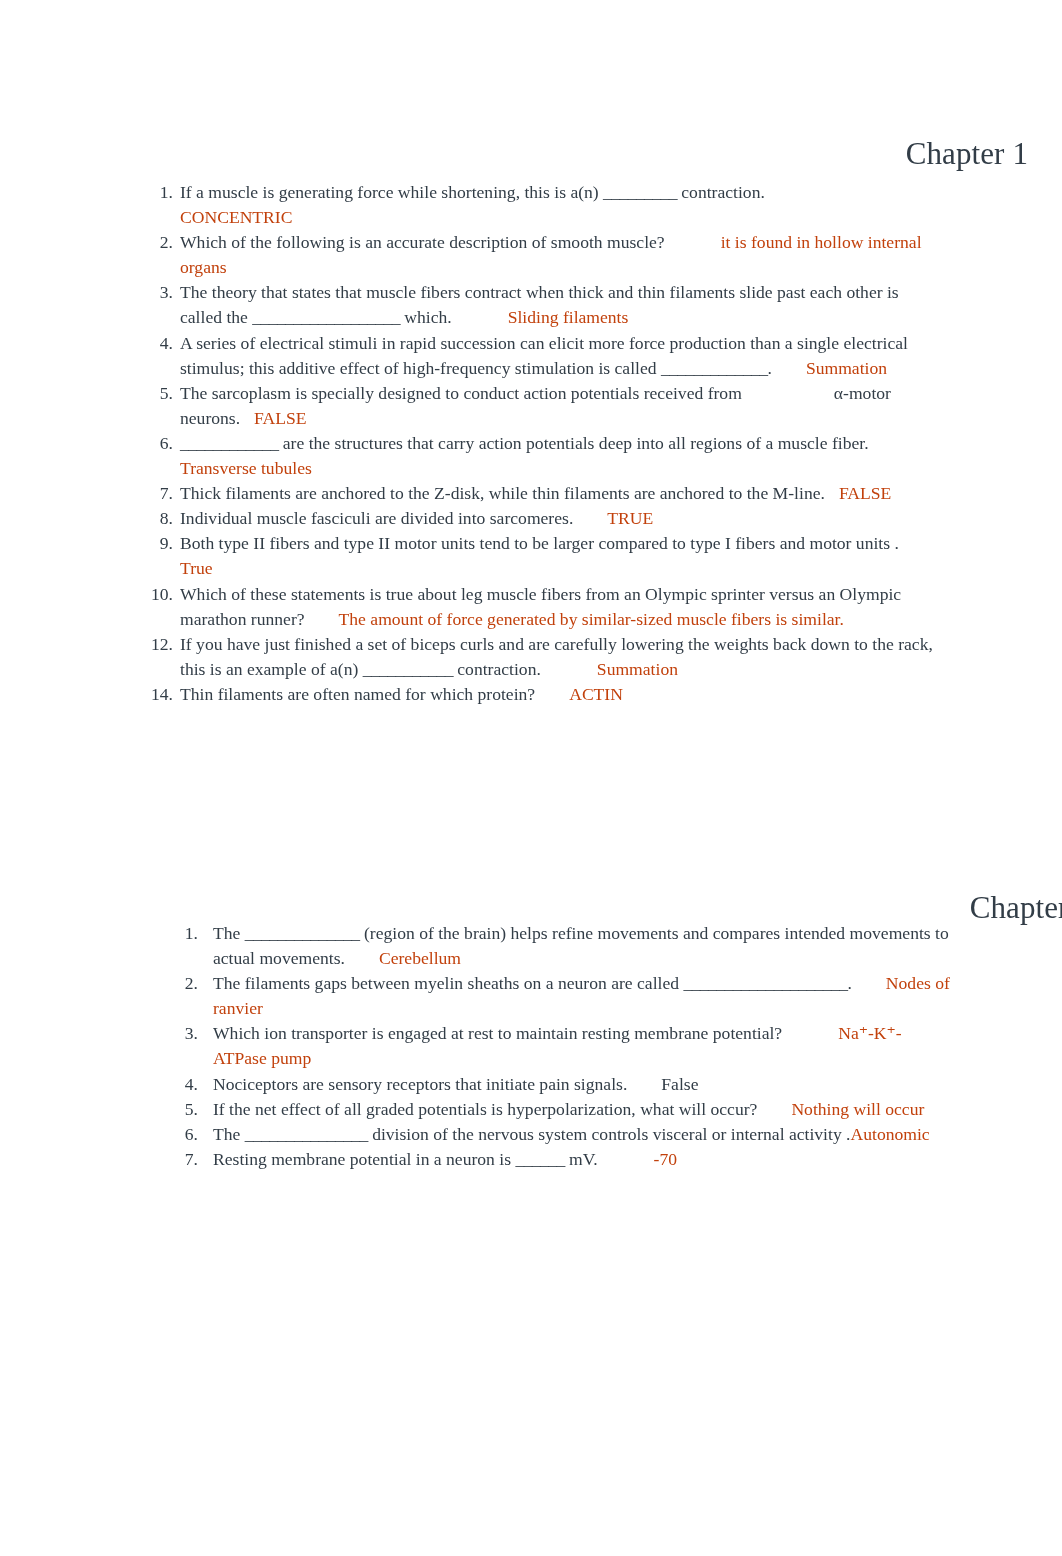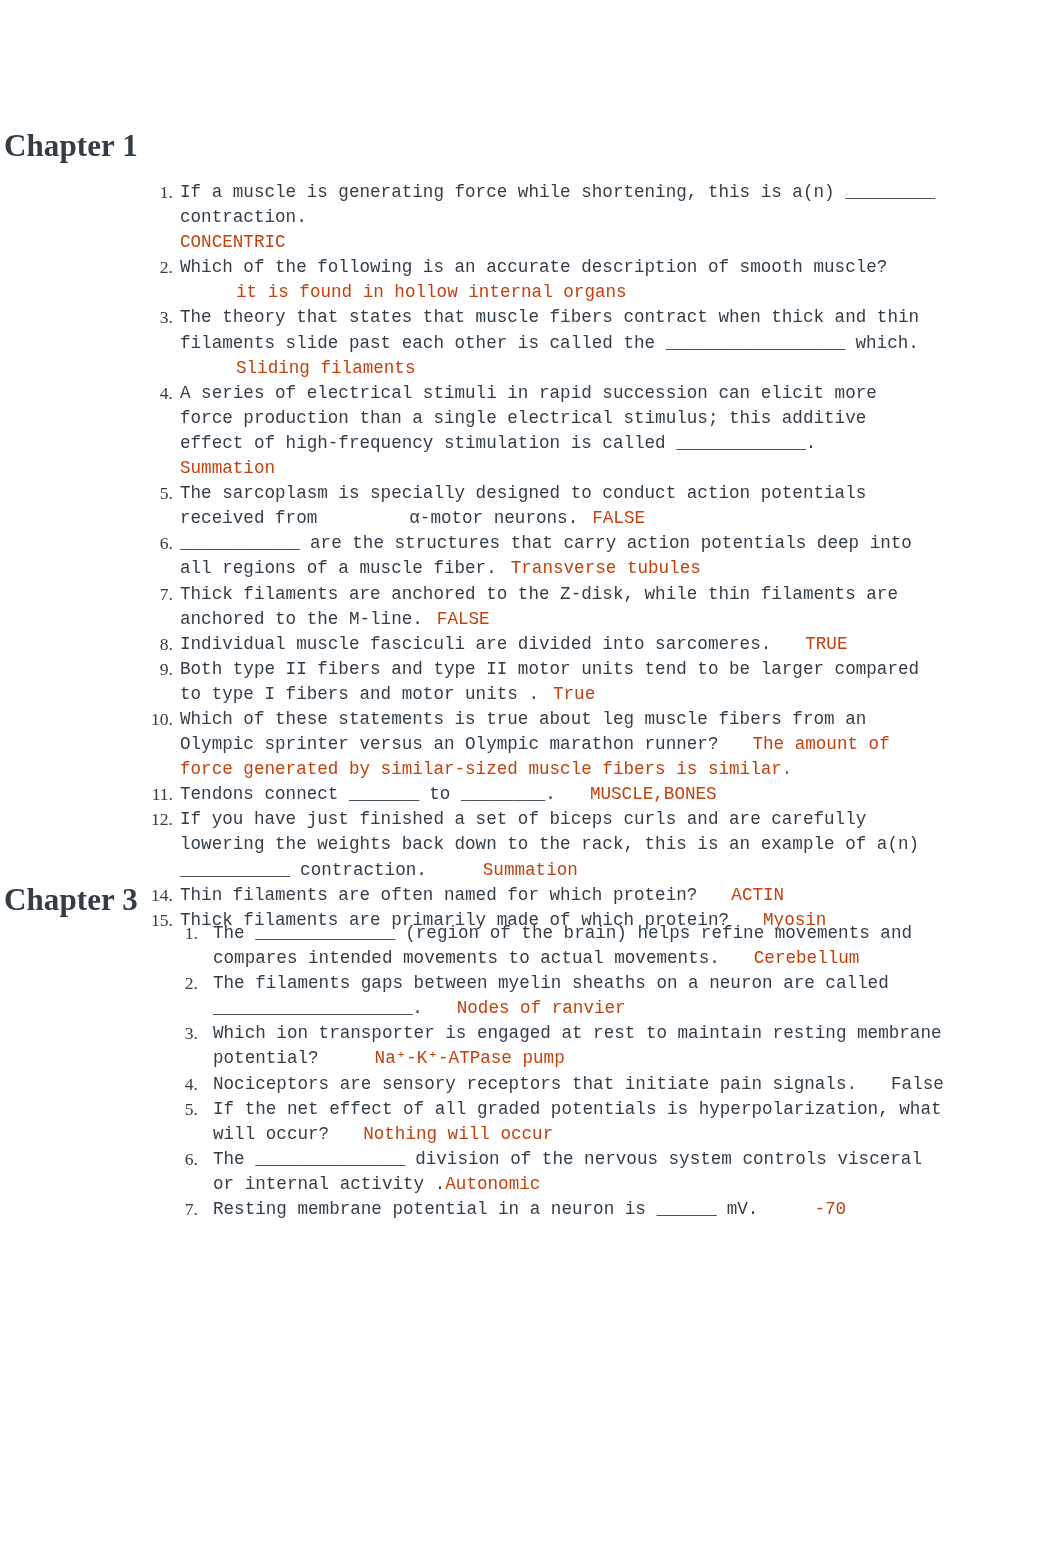--- a/index.html
+++ b/index.html
@@ -19,24 +19,24 @@
     position: relative;
     width: 1062px;
     height: 1556px;
     overflow: hidden;
     box-sizing: border-box;
   }
 
   
   .chapter-heading {
     font-size: 31px;
-    font-weight: bold;
-    color: #323d47;
-    text-align: left;
-    margin: 4px;
+    font-weight: normal;
+    color: #323d47;
+    text-align: right;
+    margin: 12px;
     line-height: 1.15;
     letter-spacing: 0.1px;
   }
   #chapter1-heading-wrap {
     position: absolute;
     left: 0;
     top: 124px;
     width: 1040px;
   }
   #chapter3-heading-wrap {
@@ -83,21 +83,20 @@
     color: #323d47;
     font-size: 17.6px;
   }
   #chapter3-list .qnum {
     width: 20px;
   }
   .qtext {
     display: block;
     color: #323d47;
     text-align: left;
-    font-family: Liberation Mono, monospace;
   }
 
   
   .ans {
     color: #c2410c;
   }
   
   .blank {
     color: #323d47;
     letter-spacing: -0.6px;
@@ -161,40 +160,32 @@
     <li class="qitem">
       <span class="qnum">9.</span>
       <span class="qtext"><span>Both type II fibers and type II motor units tend to be larger compared to type I fibers and motor units .</span><span class="gap-sm"></span><span class="ans">True</span></span>
     </li>
 
     <li class="qitem">
       <span class="qnum">10.</span>
       <span class="qtext"><span>Which of these statements is true about leg muscle fibers from an Olympic sprinter versus an Olympic marathon runner?</span><span class="gap-md"></span><span class="ans">The amount of force generated by similar-sized muscle fibers is similar.</span></span>
     </li>
 
-    <li class="qitem">
-      <span class="qnum">11.</span>
-      <span class="qtext"><span>Tendons connect </span><span class="blank">_______</span><span> to ________.</span><span class="gap-md"></span><span class="ans">MUSCLE,BONES</span></span>
-    </li>
 
     <li class="qitem">
       <span class="qnum">12.</span>
       <span class="qtext"><span>If you have just finished a set of biceps curls and are carefully lowering the weights back down to the rack, this is an example of a(n) </span><span class="blank">___________</span><span> contraction.</span><span class="gap-lg"></span><span class="ans">Summation</span></span>
     </li>
 
 
     <li class="qitem">
       <span class="qnum">14.</span>
       <span class="qtext"><span>Thin filaments are often named for which protein?</span><span class="gap-md"></span><span class="ans">ACTIN</span></span>
     </li>
 
-    <li class="qitem">
-      <span class="qnum">15.</span>
-      <span class="qtext"><span>Thick filaments are primarily made of which protein?</span><span class="gap-md"></span><span class="ans">Myosin</span></span>
-    </li>
 
   </ol>
 
   <div id="chapter3-heading-wrap">
     <h1 class="chapter-heading">Chapter 3</h1>
   </div>
 
   <ol id="chapter3-list" class="qlist">
 
     <li class="qitem">

